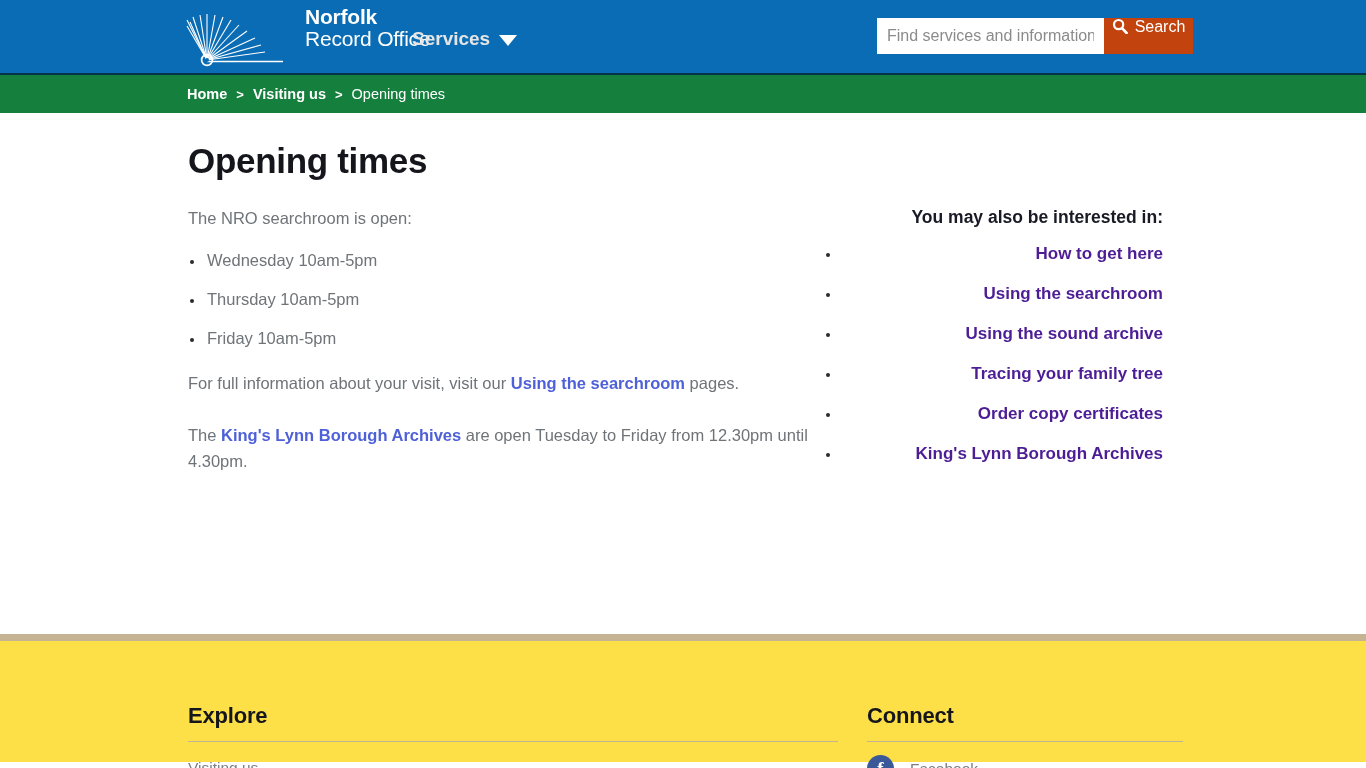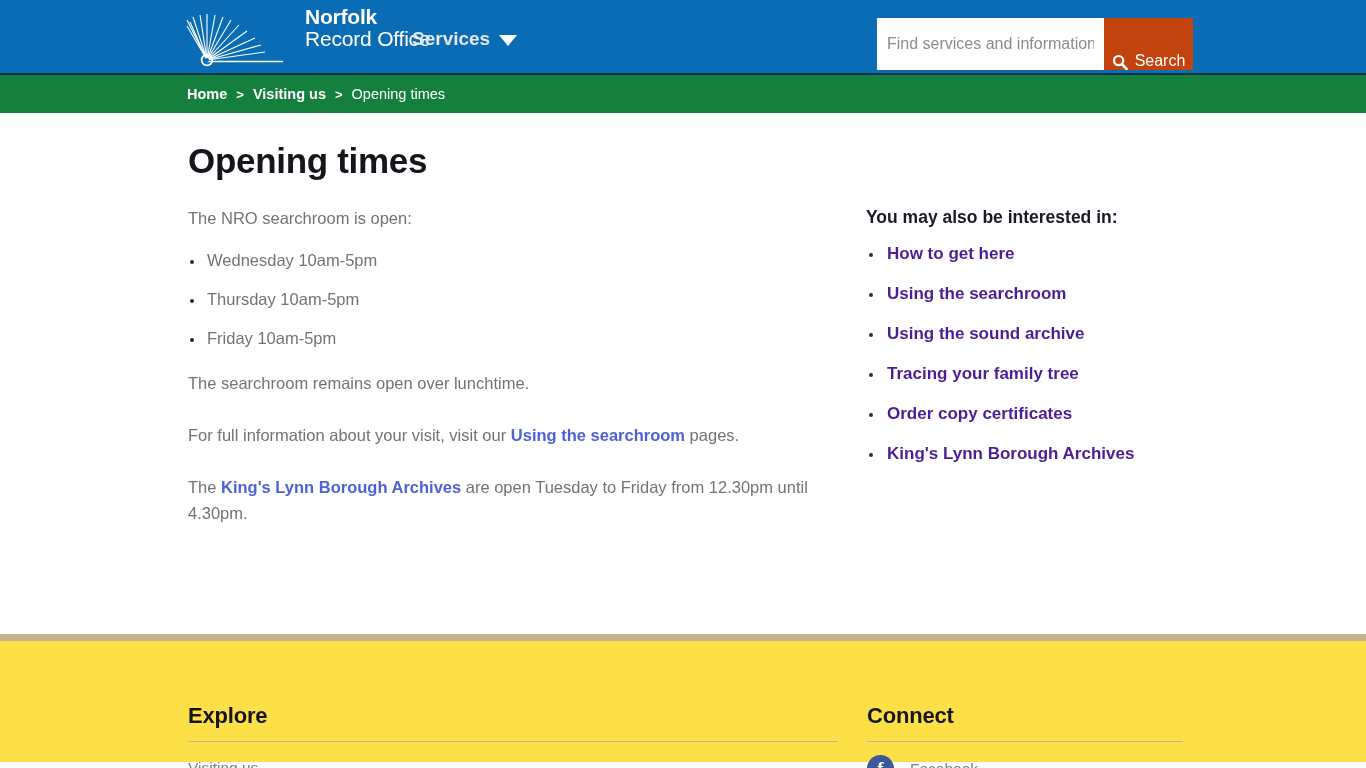--- a/index.html
+++ b/index.html
@@ -57,21 +57,21 @@
     border-right: 9px solid transparent;
     border-top: 11px solid #ffffff;
     margin-top: 3px;
   }
 
   .search-group {
     position: absolute;
     left: 877px;
     top: 18px;
     display: flex;
-    height: 52px;
+    height: 36px;
     width: 316px;
   }
   .search-input {
     flex: 1;
     border: none;
     outline: none;
     background: #ffffff;
     font-family: "Liberation Sans", sans-serif;
     font-size: 16px;
     color: #333333;
@@ -79,21 +79,21 @@
   }
   .search-input::placeholder { color: #8b8b8b; }
   .search-btn {
     width: 98px;
     border: none;
     background: #c2430e;
     color: #ffffff;
     font-family: "Liberation Sans", sans-serif;
     font-size: 16px;
     display: flex;
-    align-items: flex-end;
+    align-items: flex-start;
     justify-content: center;
     gap: 7px;
     cursor: pointer;
   }
   .mag { display: block; }
 
   
   .breadcrumb-bar {
     height: 40px;
     background: #15803d;
@@ -159,23 +159,24 @@
   .para:last-child { margin-bottom: 0; }
   a.blue-link {
     color: #4f61d8;
     font-weight: bold;
     text-decoration: none;
     cursor: pointer;
   }
 
   .aside-col {
     position: absolute;
-    left: 866px;
+    left: 823px;
     top: 94px;
     width: 340px;
+    text-align: right;
   }
   .aside-title {
     font-size: 17.5px;
     font-weight: bold;
     color: #1a1a26;
     margin-bottom: 16px;
   }
   .aside-list { list-style: none; }
   .aside-list li {
     position: relative;
@@ -312,21 +313,20 @@
     <h1 class="page-title">Opening times</h1>
 
     <p class="body-text intro">The NRO searchroom is open:</p>
 
     <ul class="hours-list">
       <li>Wednesday 10am-5pm</li>
       <li>Thursday 10am-5pm</li>
       <li>Friday 10am-5pm</li>
     </ul>
 
-    <p class="body-text para">The searchroom remains open over lunchtime.</p>
 
     <p class="body-text para">
       <span>For full information about your visit, visit our </span><a class="blue-link" href="#">Using the searchroom</a><span> pages.</span>
     </p>
 
     <p class="body-text para">
       <span>The </span><a class="blue-link" href="#">King's Lynn Borough Archives</a><span> are open Tuesday to Friday from 12.30pm until 4.30pm.</span>
     </p>
   </div>
 

